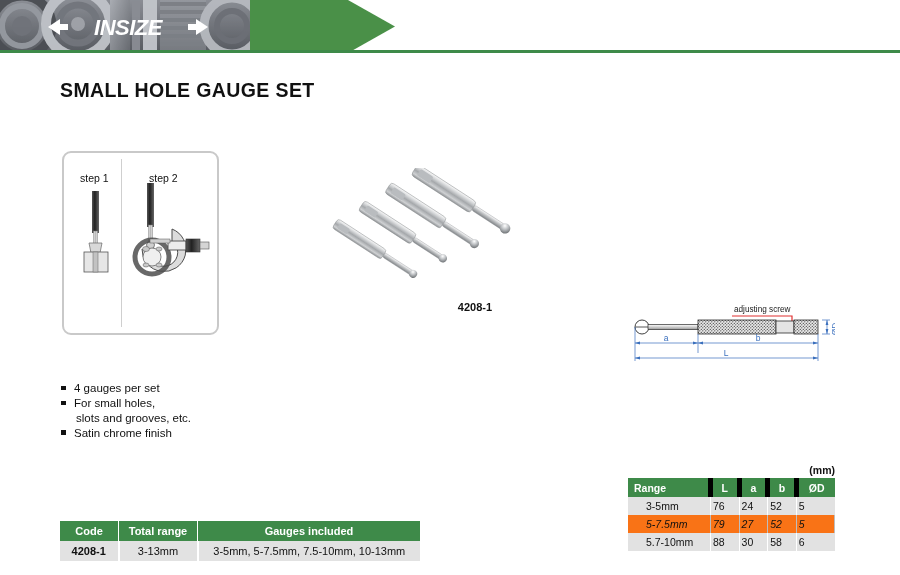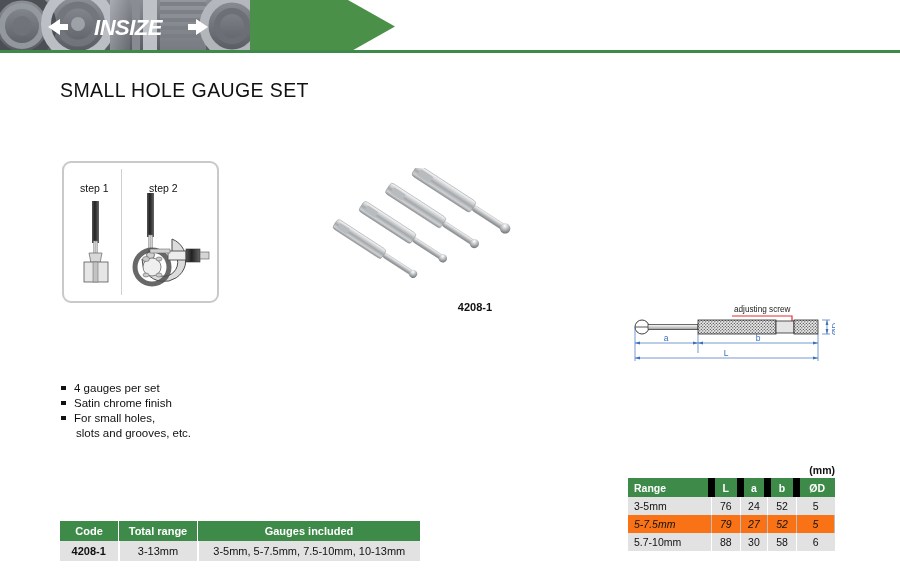--- a/index.html
+++ b/index.html
@@ -14,27 +14,27 @@
   .header{position:absolute;left:0;top:0;width:900px;height:53px;overflow:hidden;background:#fff;}
   .header-photo{position:absolute;left:0;top:0;width:330px;height:53px;overflow:hidden;background:#6c7076;}
   .header-photo svg{display:block;}
   .chevron{position:absolute;left:250px;top:0;width:145px;height:53px;}
   .header-rule{position:absolute;left:0;top:50px;width:900px;height:3px;background:#3e8a49;}
   .logo{position:absolute;left:48px;top:14px;width:160px;height:26px;}
 
   
   .page-title{
     position:absolute;left:60px;top:79px;
-    font-size:19.5px;font-weight:normal;letter-spacing:.4px;color:#111;text-align:center;
+    font-size:19.5px;font-weight:bold;letter-spacing:.4px;color:#111;text-align:center;
   }
 
   
   .stepbox{
-    position:absolute;left:62px;top:151px;width:157px;height:142px;
-    border:2px solid #c9c9c9;border-radius:9px;background:#fff;box-sizing:border-box;margin-top:10px;
+    position:absolute;left:62px;top:151px;width:157px;height:184px;
+    border:2px solid #c9c9c9;border-radius:9px;background:#fff;box-sizing:border-box;
   }
   .step-divider{position:absolute;left:57px;top:6px;bottom:6px;width:1px;background:#cfcfcf;}
   .step-label{position:absolute;font-size:10.5px;color:#111;}
   .step1-label{left:16px;top:19px;}
   .step2-label{left:85px;top:19px;}
   .step-art{position:absolute;left:0;top:0;width:157px;height:142px;}
 
   
   .product-photo{position:absolute;left:320px;top:168px;width:240px;height:128px;}
   .product-code{
@@ -49,28 +49,28 @@
   .features{position:absolute;left:60px;top:381px;width:260px;}
   .feature{position:relative;padding-left:14px;font-size:11.5px;line-height:14.6px;color:#111;margin-bottom:.5px;}
   .feature .bullet{position:absolute;left:1px;top:4.5px;width:4.5px;height:4.5px;background:#111;}
   .feature .sub{display:block;padding-left:2px;}
 
   
   .mm-label{position:absolute;right:65px;top:464px;font-size:10.5px;font-weight:bold;color:#111;}
   .dimtable{position:absolute;left:628px;top:478px;width:207px;border-collapse:collapse;}
   .dimtable th{
     background:#3e8a49;color:#fff;font-size:10.5px;font-weight:bold;
-    padding:3px 2px;border-right:7px solid #000000;text-align:center;height:13px;
+    padding:3px 2px;border-right:5px solid #000000;text-align:center;height:13px;
   }
   .dimtable th.rangecol{text-align:left;padding-left:6px;width:72px;}
   .dimtable td{
-    font-size:10.5px;color:#111;padding:2.5px 2px;text-align:center;
+    font-size:10.5px;color:#111;padding:2.5px 2px;text-align:left;
     border-right:1px solid #fff;height:13px;
   }
-  .dimtable td.rangecol{text-align:left;padding-left:6px;margin-top:32px;}
+  .dimtable td.rangecol{text-align:left;padding-left:18px;margin-top:32px;}
   .dimtable tr.odd td{background:#e2e2e2;}
   .dimtable tr.even td{background:#f97316;font-style:italic;}
   .dimtable tr.even td{border-right:1px solid #bdbdbd;}
   .dimtable th:last-child,.dimtable td:last-child{border-right:none;}
 
   
   .ordertable{position:absolute;left:60px;top:521px;width:360px;border-collapse:collapse;}
   .ordertable th{
     background:#3e8a49;color:#fff;font-size:11px;font-weight:bold;
     padding:4px 0;border-right:1px solid #fff;text-align:center;
@@ -304,26 +304,26 @@
   <text x="203" y="30" font-family="'Liberation Sans', sans-serif" font-size="8" fill="#3a6fbd" text-anchor="middle" transform="rotate(-90 203 26)">ØD</text>
 </svg>
 
 <div class="features">
   <div class="feature">
     <span class="bullet"></span>
     <span>4 gauges per set</span>
   </div>
   <div class="feature">
     <span class="bullet"></span>
-    <span>Satin chrome finish</span>
+    <span>For small holes,</span>
+    <span class="sub">slots and grooves, etc.</span>
   </div>
   <div class="feature">
     <span class="bullet"></span>
-    <span>For small holes,</span>
-    <span class="sub">slots and grooves, etc.</span>
+    <span>Satin chrome finish</span>
   </div>
 </div>
 
 <div class="mm-label">(mm)</div>
 
 <table class="dimtable">
   <thead>
     <tr>
       <th class="rangecol">Range</th>
       <th>L</th>

